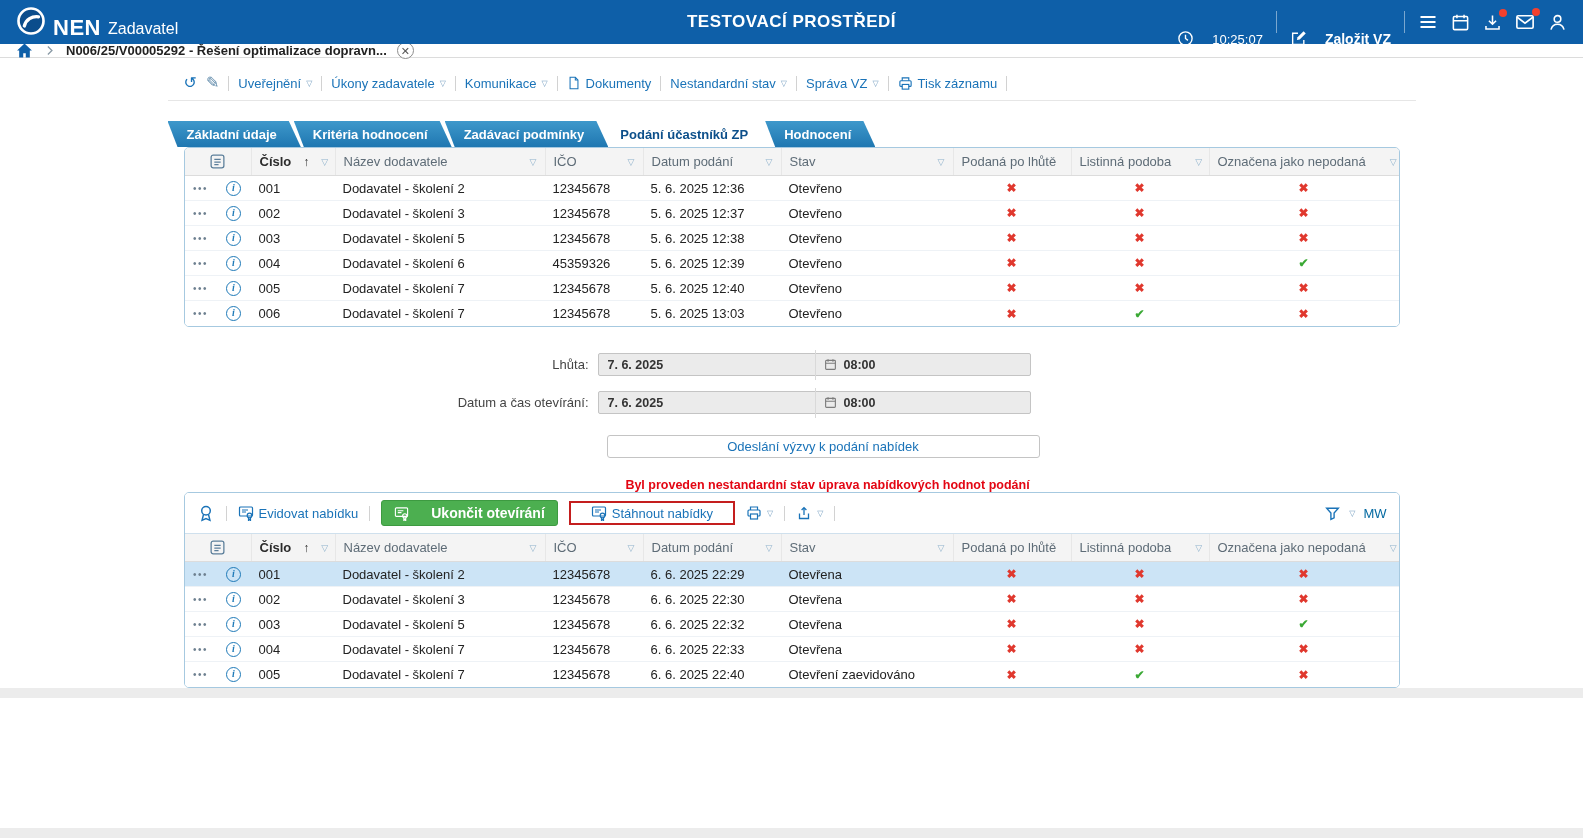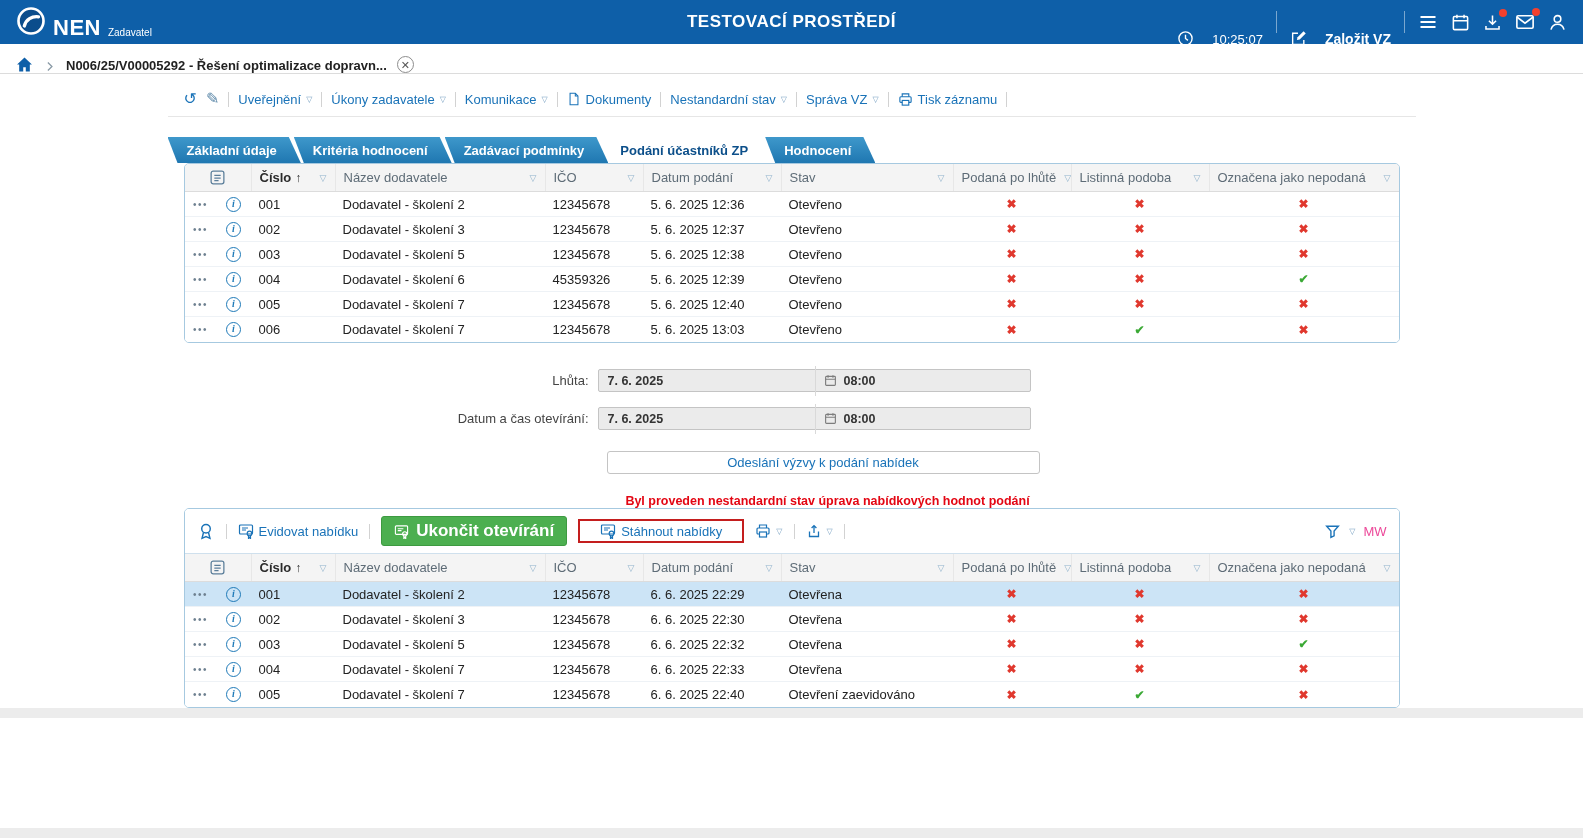--- a/index.html
+++ b/index.html
@@ -5,31 +5,31 @@
 <style>
   * { margin:0; padding:0; box-sizing:border-box; }
   body { font-family:"Liberation Sans", sans-serif; background:#ececec; color:#333; font-size:13px; }
   .page { background:#fff; min-height:828px; width:100%; }
 
   
   .topbar { height:44px; background:#0e5fa8; display:flex; align-items:center; color:#fff; padding:0 16px; position:relative; }
   .brand { display:flex; align-items:flex-end; gap:7px; }
   .brand svg { margin-bottom:3px; }
   .brand-name { font-size:22px; font-weight:bold; letter-spacing:.5px; line-height:1; }
-  .brand-sub { font-size:10px; padding-bottom:1px; }
+  .brand-sub { font-size:16px; padding-bottom:1px; }
   .env-title { position:absolute; left:50%; transform:translateX(-50%); font-size:17px; font-weight:bold; letter-spacing:.5px; }
   .top-right { margin-left:auto; display:flex; align-items:center; gap:13px; }
   .top-item { display:flex; align-items:flex-end; gap:18px; color:#fff; background:none; border:none; font-family:inherit; font-size:13px; cursor:pointer;margin-top:32px; }
   .top-item.create { font-size:14px; font-weight:bold; }
   .vdiv-light { width:1px; height:22px; background:rgba(255,255,255,.45); }
   .icon-btn { position:relative; background:none; border:none; color:#fff; cursor:pointer; display:flex; align-items:center; }
   .badge { position:absolute; top:-4px; right:-5px; width:8px; height:8px; background:#f4402e; border-radius:50%; }
 
   
-  .breadcrumb { height:30px; display:flex; align-items:flex-end; gap:10px; padding:0 16px; border-bottom:1px solid #dcdcdc; background:#fff; }
+  .breadcrumb { height:14px; display:flex; align-items:center; gap:10px; padding:0 16px; border-bottom:1px solid #dcdcdc; background:#fff; }
   .bc-home { background:none; border:none; color:#0e5fa8; cursor:pointer; display:flex; }
   .bc-chev { color:#8a9aa6; display:flex; }
   .bc-text { font-weight:bold; font-size:13px; color:#222; }
   .bc-close { width:17px; height:17px; border:1px solid #8d8d8d; border-radius:50%; background:#fff; color:#555;
               font-size:11px; line-height:14px; text-align:center; cursor:pointer; }
 
   .content { width:1248px; margin:0 auto; }
 
   
   .rec-toolbar { margin-top:10px; padding:7px 16px 9px; border-bottom:1px solid #e6e6e6; display:flex; align-items:center; gap:9px; }
@@ -42,21 +42,21 @@
   
   .tabs { display:flex; margin-top:20px; }
   .tab { position:relative; height:26px; display:flex; align-items:center; padding:0 24px 0 19px;
          background:linear-gradient(180deg,#3e98cb,#1f77b1); color:#fff; font-weight:bold; font-size:13px;
          clip-path:polygon(0 0, calc(100% - 12px) 0, 100% 100%, 10px 100%); margin-right:-7px; cursor:pointer; white-space:nowrap; }
   .tab.active { background:#fff; color:#0c4f8a; z-index:2; }
 
   
   .panel { border:1px solid #a6c9e0; border-radius:5px; margin:0 16px; overflow:hidden; background:#fff; }
   .thead { display:flex; align-items:stretch; background:#f4f4f4; border-bottom:1px solid #dcdcdc; height:28px; }
-  .th { display:flex; align-items:center; gap:4px; padding:0 8px; color:#5e6c77; font-size:13px; border-left:1px solid #e7e7e7; white-space:nowrap; overflow:hidden; }
+  .th { display:flex; align-items:center; gap:12px; padding:0 8px; color:#5e6c77; font-size:13px; border-left:1px solid #e7e7e7; white-space:nowrap; overflow:hidden; }
   .th.tools { width:66px; justify-content:center; border-left:none; color:#5b7e9a; cursor:pointer; }
   .filter-ic { margin-left:auto; color:#8fb2cc; font-size:9px; cursor:pointer; }
   .sort-arrow { color:#2b2b2b; font-weight:bold; font-size:12px; }
   .th.sorted .th-label { color:#2b2b2b; font-weight:bold; }
   .thead div.th:nth-of-type(1){ width:84px; }
   .thead div.th:nth-of-type(2){ flex:1; min-width:0; }
   .thead div.th:nth-of-type(3){ width:98px; }
   .thead div.th:nth-of-type(4){ width:138px; }
   .thead div.th:nth-of-type(5){ width:172px; }
   .thead div.th:nth-of-type(6){ width:118px; }
@@ -85,25 +85,25 @@
   .fdate { flex:1; padding:0 9px; font-weight:bold; font-size:12.5px; color:#333; }
   .ftime { flex:1; display:flex; align-items:center; gap:7px; padding:15px 8px; font-weight:bold; font-size:12.5px; color:#333; border-left:1px solid #d9d9d9; height:100%; }
   .ftime svg { color:#7d7d7d; }
   .send-btn { display:block; width:433px; margin:21px 0 0 439px; padding:3px 0; text-align:center; background:#fff;
               border:1px solid #c4c4c4; border-radius:3px; color:#1a73b8; font-size:13px; font-family:inherit; cursor:pointer; }
   .warning { width:520px; margin:20px 0 0 400px; text-align:center; color:#e30613; font-weight:bold; font-size:12.5px; }
   .list-title { margin:30px 16px 10px; font-size:14px; font-weight:bold; color:#333; }
 
   
   .panel-toolbar { display:flex; align-items:center; gap:11px; padding:7px 12px; border-bottom:1px solid #cfe0ed; background:#fff; }
-  .green-btn { display:flex; align-items:center; gap:7px; background:#4caf50; border:1px solid #3d9a41; border-radius:3px;
-               color:#fff; font-weight:bold; font-size:17px; padding:4px 12px; cursor:pointer; font-family:inherit; }
+  .green-btn { display:flex; align-items:center; gap:22px; background:#4caf50; border:1px solid #3d9a41; border-radius:3px;
+               color:#fff; font-weight:bold; font-size:14px; padding:4px 12px; cursor:pointer; font-family:inherit; }
   .red-box { display:flex; align-items:center; border:2px solid #c41e1e; padding:2px 20px; }
   .pt-right { margin-left:auto; display:flex; align-items:center; gap:8px; color:#1a73b8; }
-  .mw { color:#ec4899; font-size:13px; }
+  .mw { color:#0369a1; font-size:13px; }
   .bottom-strip { height:10px; background:#ececec; }
   svg { display:block; }
 </style>
 </head>
 <body>
 
 <div class="page">
 
   <header class="topbar">
     <div class="brand">

